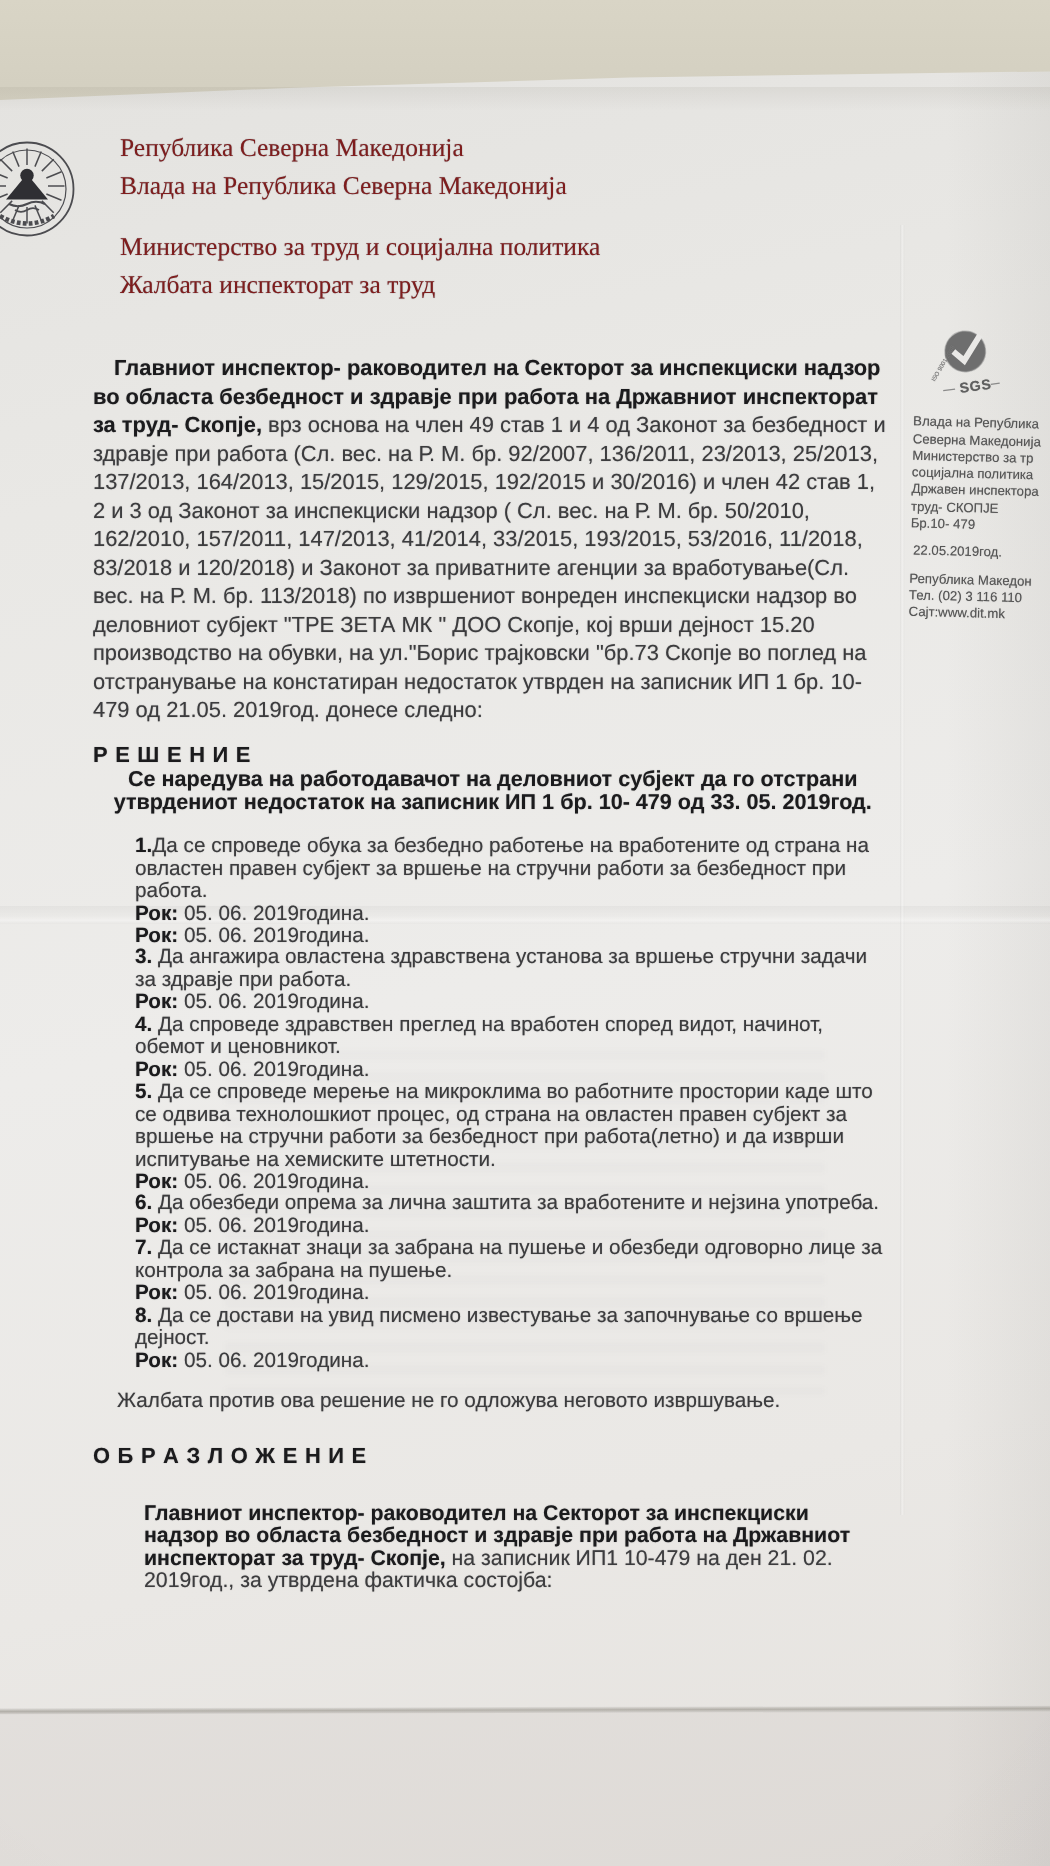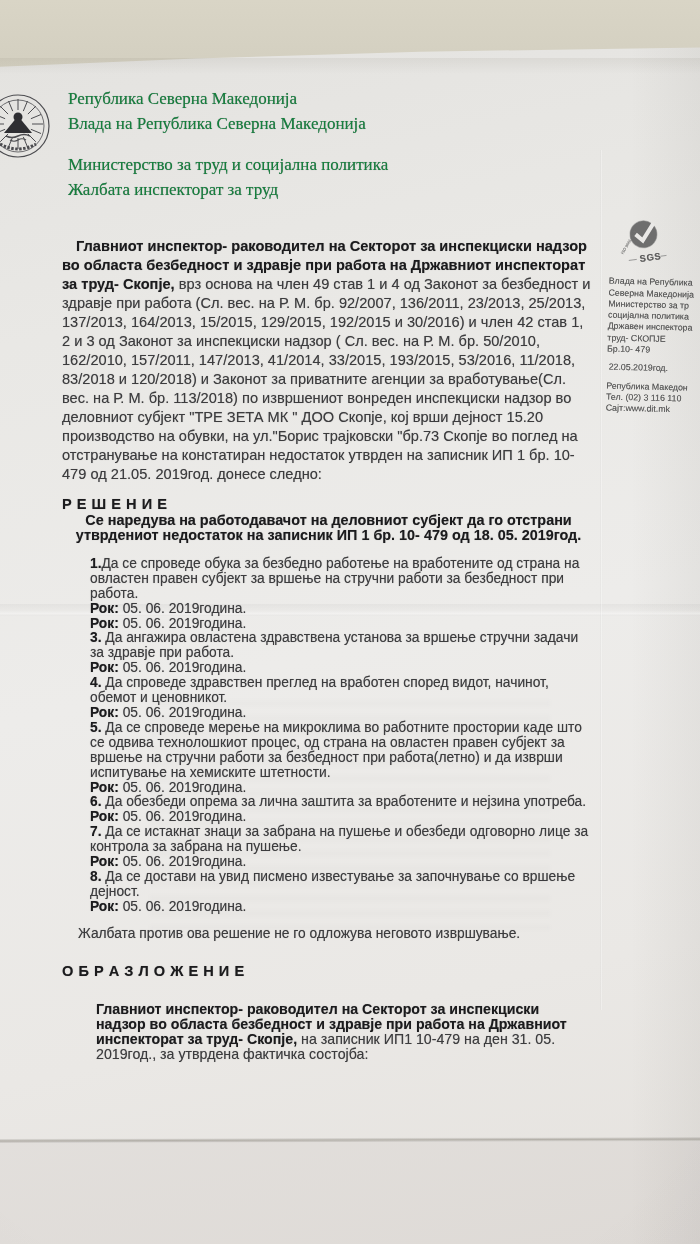--- a/index.html
+++ b/index.html
@@ -34,23 +34,23 @@
   .below-fold{position:absolute;left:0;right:0;top:1141px;bottom:0;background:rgba(90,84,70,.05);}
   .crease-right{position:absolute;left:600px;top:150px;height:860px;width:3px;
     background:linear-gradient(to right,rgba(0,0,0,.045),rgba(255,255,255,.30),rgba(0,0,0,.02));}
   .ghost{position:absolute;left:150px;top:700px;width:400px;height:230px;
     background:repeating-linear-gradient(to bottom,rgba(90,90,105,.02) 0 7px,rgba(0,0,0,0) 7px 15px);
     filter:blur(1.5px);}
 
   
   .emblem{position:absolute;left:-16px;top:86px;}
   .letterhead{
-    position:absolute;left:68px;top:86px;
+    position:absolute;left:80px;top:86px;
     font-family:"Liberation Serif",serif;font-size:17px;line-height:25px;
-    color:#15803d;text-shadow:0 0 .7px rgba(50,50,60,.55);
+    color:#7f1d1d;text-shadow:0 0 .7px rgba(50,50,60,.55);
   }
   .letterhead .gap{margin-top:16px;}
 
   
   .bodycol{
     position:absolute;left:62px;top:237px;width:533px;
     color:#3c3c3e;font-size:13.8px;line-height:14.9px;
     text-shadow:0 0 .7px rgba(55,55,58,.5);
   }
   .bodycol b{color:#1b1b1d;}
@@ -126,21 +126,21 @@
     <div>Влада на Република Северна Македонија</div>
     <div class="gap">Министерство за труд и социјална политика</div>
     <div>Жалбата инспекторат за труд</div>
   </div>
 
   <div class="bodycol">
 
     <p class="intro"><b>Главниот инспектор- раководител на Секторот за инспекциски надзор во областа безбедност и здравје при работа на Државниот инспекторат за труд- Скопје,</b><span> врз основа на член 49 став 1 и 4 од Законот за безбедност и здравје при работа (Сл. вес. на Р. М. бр. 92/2007, 136/2011, 23/2013, 25/2013, 137/2013, 164/2013, 15/2015, 129/2015, 192/2015 и 30/2016) и член 42 став 1, 2 и 3 од Законот за инспекциски надзор ( Сл. вес. на Р. М. бр. 50/2010, 162/2010, 157/2011, 147/2013, 41/2014, 33/2015, 193/2015, 53/2016, 11/2018, 83/2018 и 120/2018) и Законот за приватните агенции за вработување(Сл. вес. на Р. М. бр. 113/2018) по извршениот вонреден инспекциски надзор во деловниот субјект "ТРЕ ЗЕТА МК " ДОО Скопје, кој врши дејност 15.20 производство на обувки, на  ул."Борис трајковски "бр.73 Скопје во поглед на отстранување на констатиран недостаток утврден на записник ИП 1 бр. 10- 479 од 21.05. 2019год. донесе следно:</span></p>
 
     <div class="h-center">Р Е Ш Е Н И Е</div>
-    <div class="order">Се наредува на работодавачот на деловниот субјект да го отстрани утврдениот недостаток на записник ИП 1 бр. 10- 479  од 18. 05. 2019год.</div>
+    <div class="order">Се наредува на работодавачот на деловниот субјект да го отстрани утврдениот недостаток на записник ИП 1 бр. 10- 479  од 33. 05. 2019год.</div>
 
     <div class="items">
       <div class="item">
         <p><b>1.</b><span>Да се спроведе обука за безбедно работење на вработените од страна на овластен правен субјект за вршење на стручни работи за безбедност при работа.</span></p>
         <p><b>Рок:</b><span> 05. 06. 2019година.</span></p>
       </div>
       <div class="item">
         <p><b>Рок:</b><span> 05. 06. 2019година.</span></p>
       </div>
       <div class="item">
@@ -166,21 +166,21 @@
       <div class="item">
         <p><b>8.</b><span> Да се достави на увид писмено известување за започнување со вршење дејност.</span></p>
         <p><b>Рок:</b><span> 05. 06. 2019година.</span></p>
       </div>
     </div>
 
     <p class="appeal">Жалбата против ова решение не го одложува неговото извршување.</p>
 
     <div class="h-center h2">О Б Р А З Л О Ж Е Н И Е</div>
 
-    <p class="expl"><b>Главниот инспектор- раководител на Секторот за инспекциски надзор во областа безбедност и здравје при работа на Државниот инспекторат за труд- Скопје,</b><span> на записник ИП1 10-479 на ден 31. 05. 2019год., за утврдена фактичка состојба:</span></p>
+    <p class="expl"><b>Главниот инспектор- раководител на Секторот за инспекциски надзор во областа безбедност и здравје при работа на Државниот инспекторат за труд- Скопје,</b><span> на записник ИП1 10-479 на ден 21. 02. 2019год., за утврдена фактичка состојба:</span></p>
   </div>
 
   <div class="sidebar">
     <svg class="sgs" width="58" height="56" viewBox="0 0 58 56">
       <g transform="rotate(-9 29 24)">
         <circle cx="30" cy="21" r="13.5" fill="#6e6e6e"></circle>
         <circle cx="30" cy="21" r="13.5" fill="none" stroke="#8a8a8a" stroke-width="1" opacity="0.5"></circle>
         <path d="M23.5 21.5 l5 5.5 L40 13" stroke="#e9e8e6" stroke-width="4" fill="none" stroke-linecap="square"></path>
         <text x="4" y="36" font-size="4" fill="#7b7b7b" transform="rotate(-52 8 34)">ISO 9001:2008</text>
         <line x1="12" y1="45" x2="20" y2="45" stroke="#8a8a8a" stroke-width="0.8"></line>

